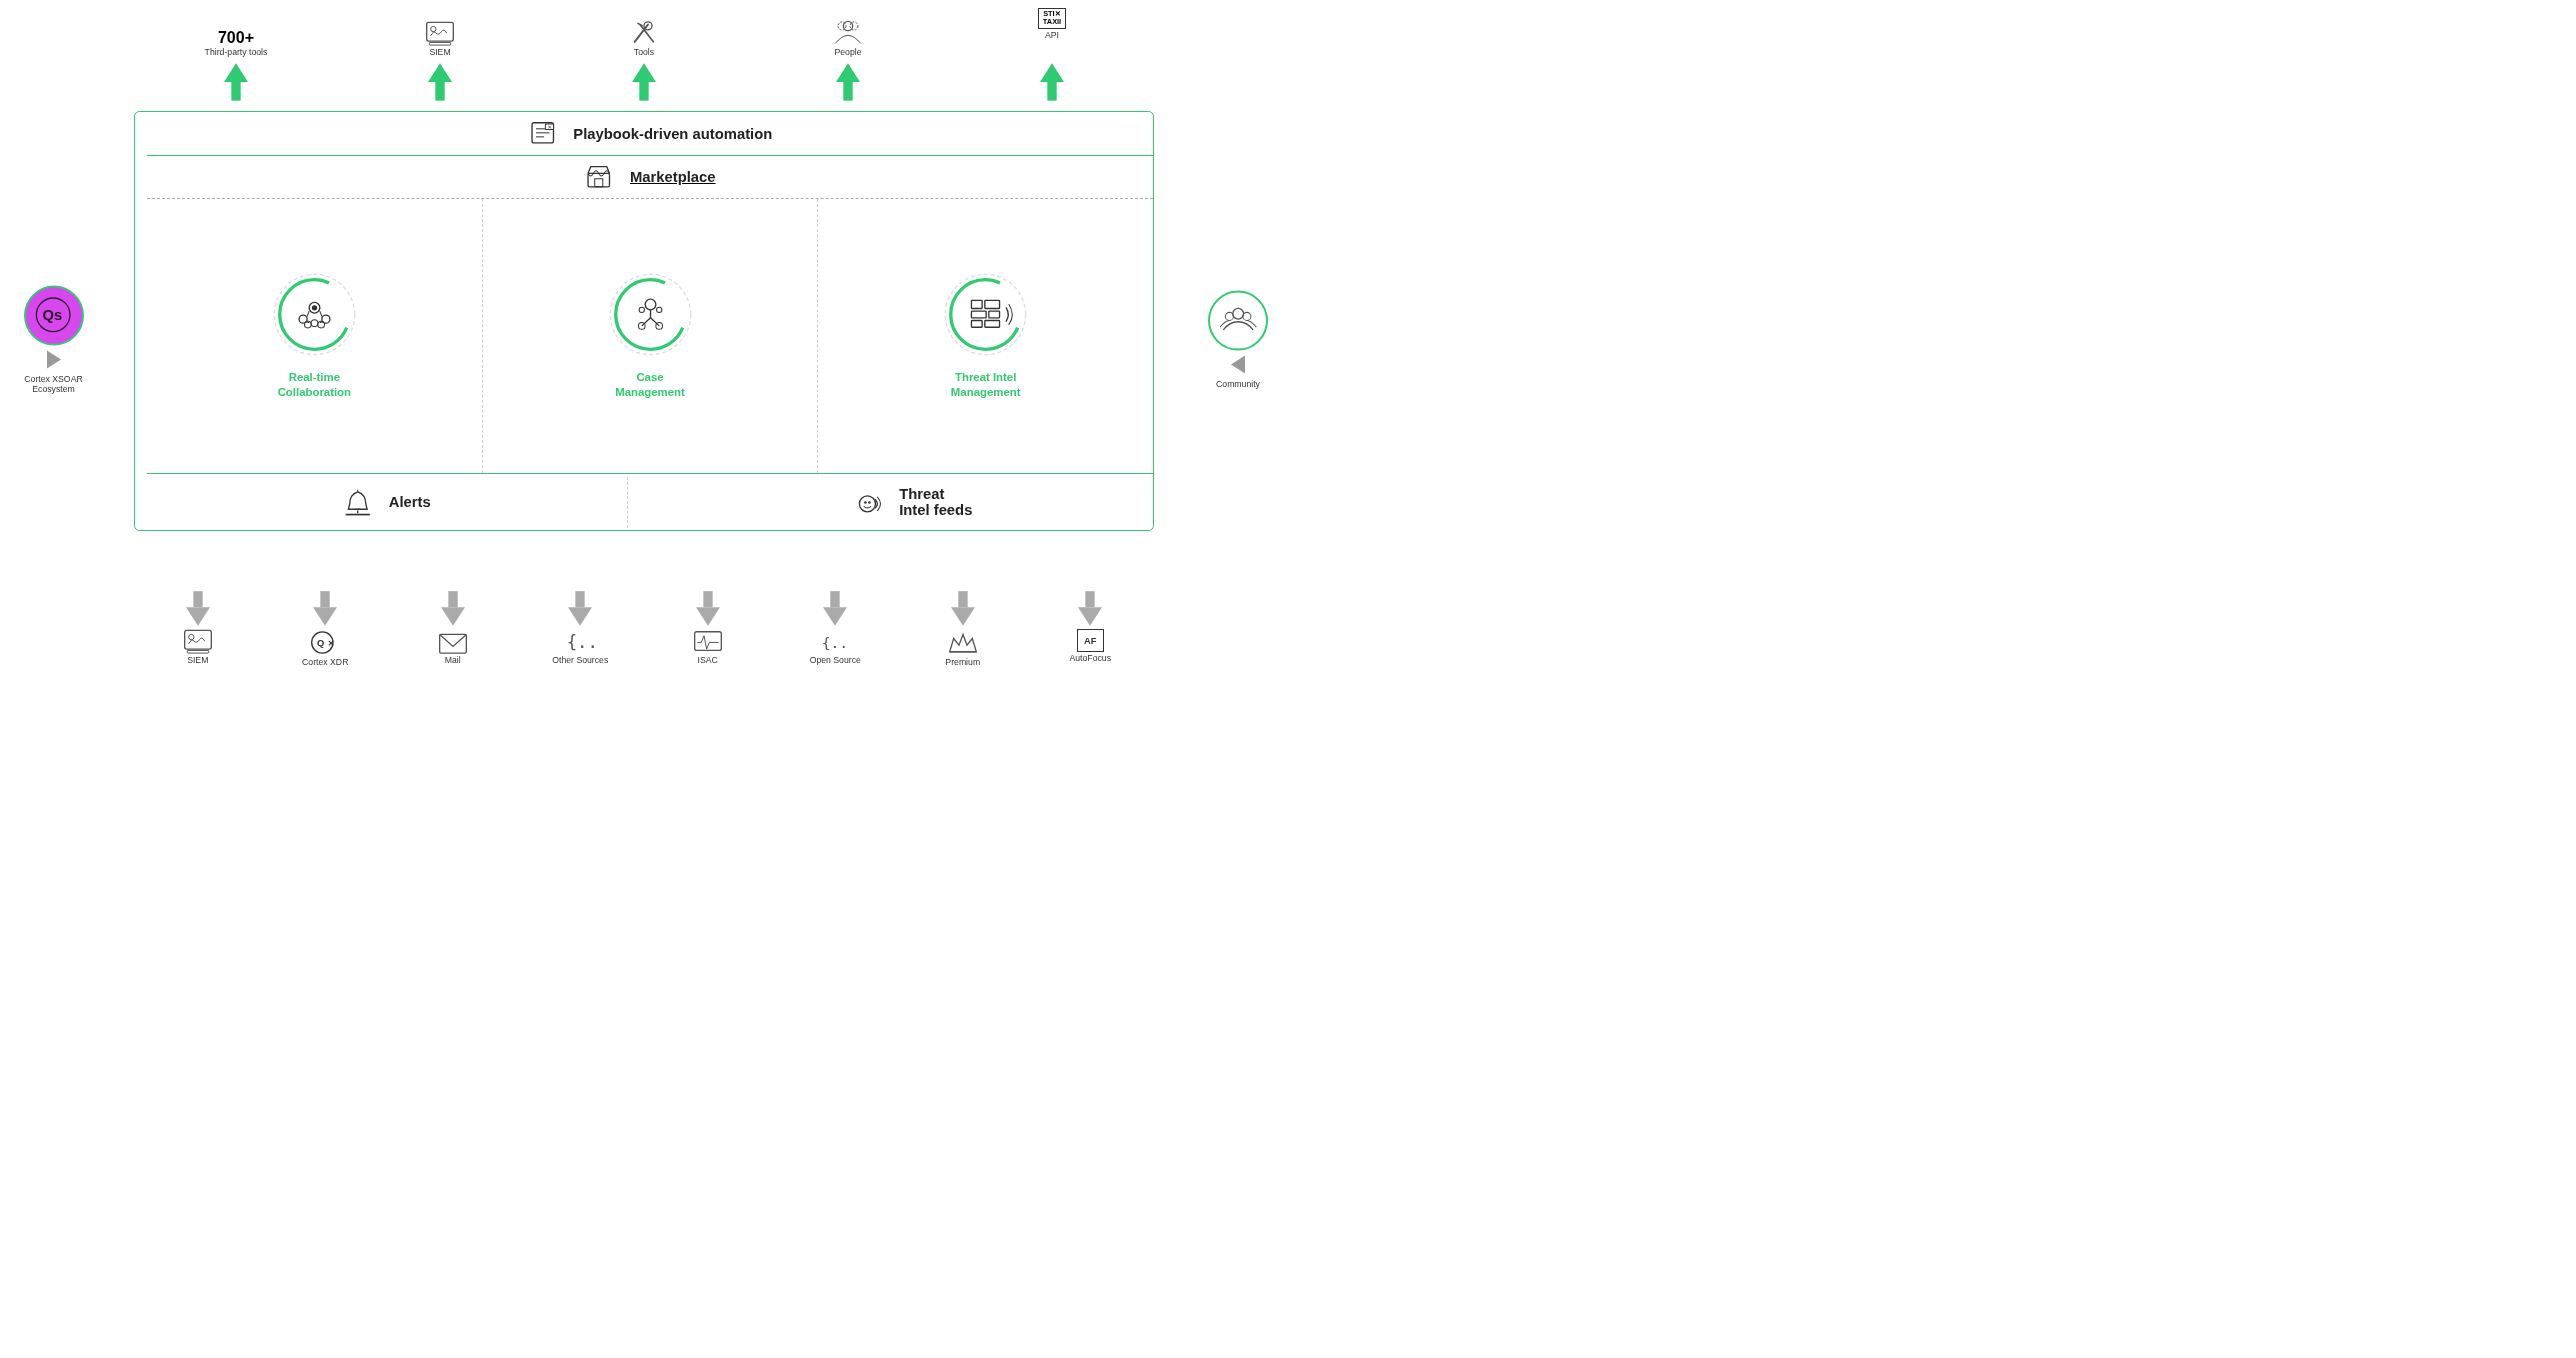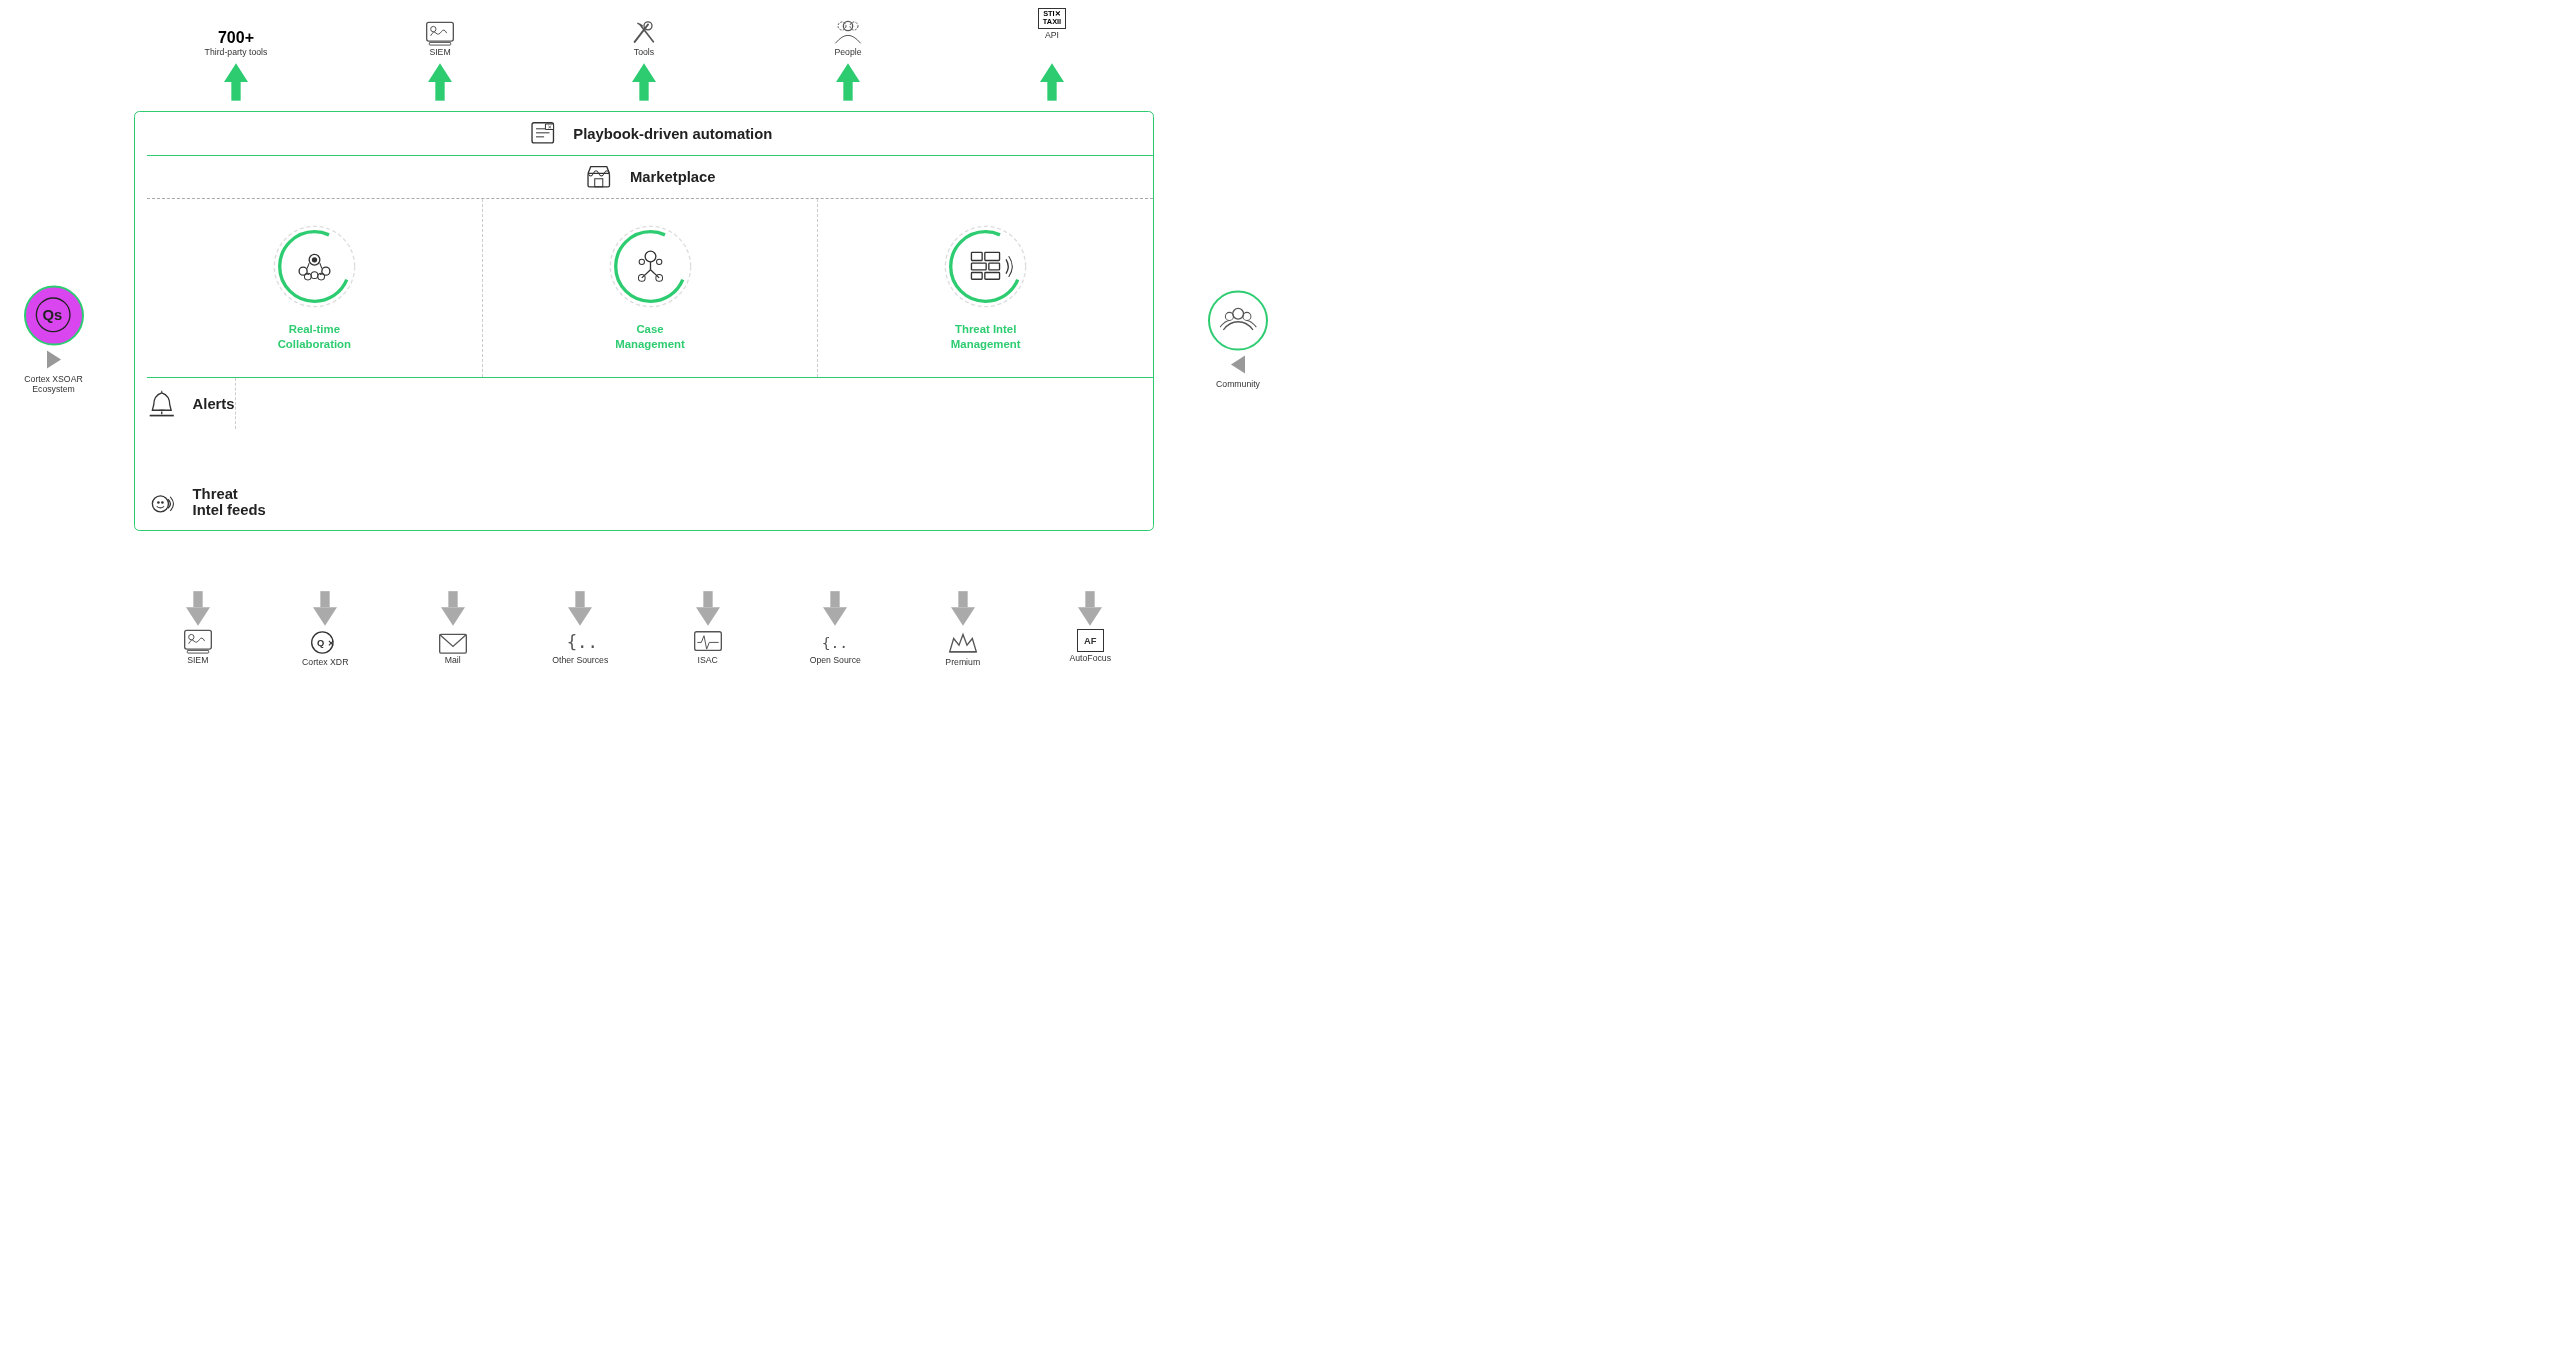--- a/index.html
+++ b/index.html
@@ -74,20 +74,21 @@
     }
 
     
     .row-marketplace {
       border-bottom: 1px dashed #aaa;
       display: flex;
       align-items: center;
       justify-content: center;
       padding: 8px 0;
       flex-shrink: 0;
+      text-decoration: underline;
     }
 
     
     .row-middle {
       display: flex;
       flex-direction: row;
       flex: 1;
       border-bottom: 1px solid #2ecc71;
     }
 
@@ -102,22 +103,21 @@
       position: relative;
     }
 
     .middle-section:last-child {
       border-right: none;
     }
 
     
     .row-bottom {
       display: flex;
-      flex-direction: column;
-      align-items: flex-start;
+      align-items: center;
       flex-shrink: 0;
       gap: 45px;
     }
 
     .row-bottom-left {
       flex: 1;
       display: flex;
       align-items: center;
       justify-content: center;
       padding: 12px 0;

